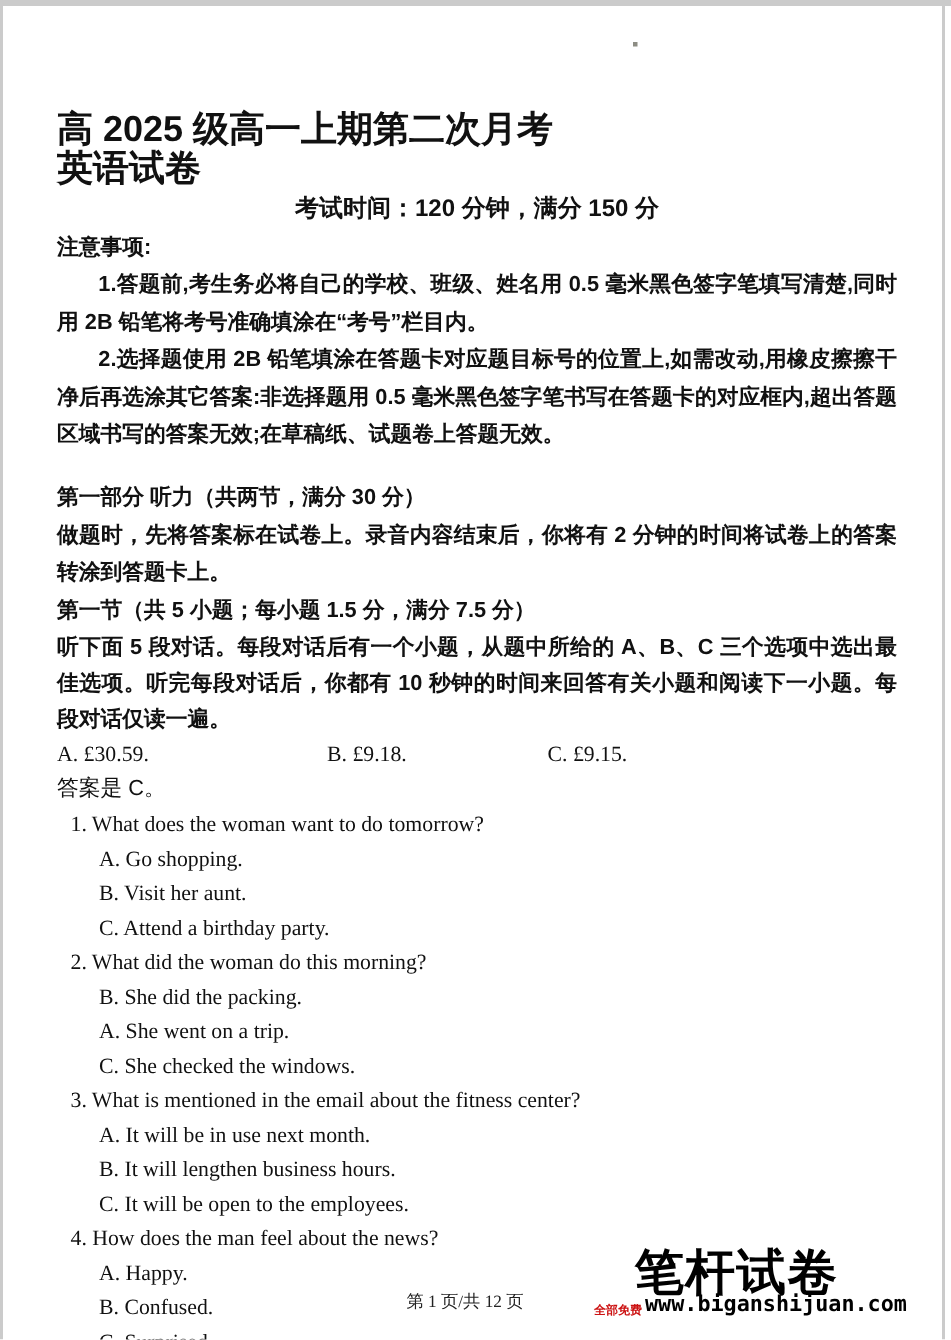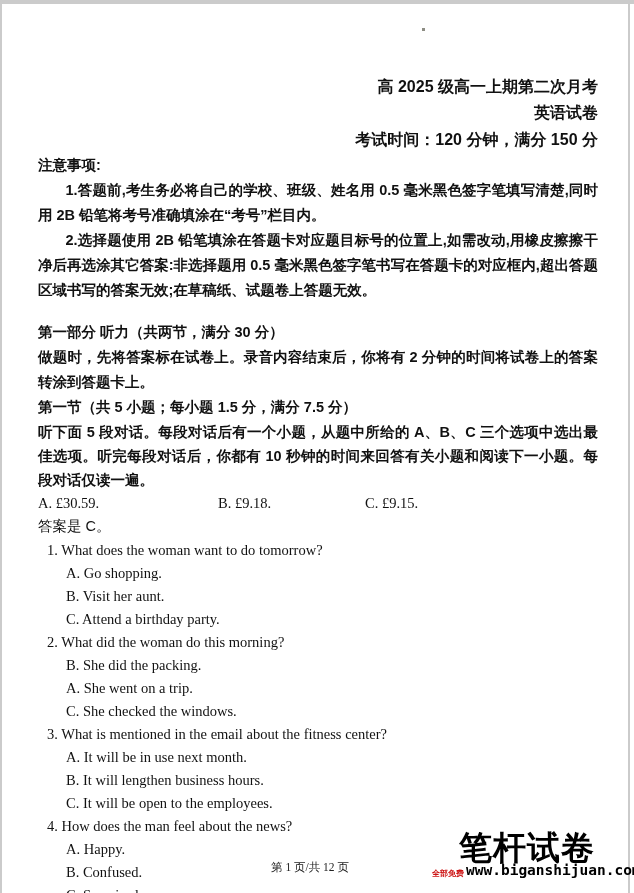--- a/index.html
+++ b/index.html
@@ -13,23 +13,23 @@
   .frame-right{position:absolute;left:628px;top:4px;width:2px;height:889px;background:#cbcbcb;}
   .spec-dot{position:absolute;left:422px;top:28px;width:3px;height:3px;background:#8d8d84;}
 
   .content{
     position:absolute;left:38px;top:74px;width:560px;
   }
   .cn{font-weight:700;font-family:"Liberation Sans",sans-serif;}
   .en{font-weight:400;font-family:"Liberation Serif",serif;}
 
   .title1,.title2{
-    text-align:right;font-size:16px;line-height:26px;font-weight:700;
+    text-align:left;font-size:24px;line-height:26px;font-weight:700;
   }
-  .exam-info{text-align:right;font-size:16px;line-height:25px;font-weight:700;margin-top:1px;}
+  .exam-info{text-align:center;font-size:16px;line-height:25px;font-weight:700;margin-top:1px;}
 
   .notice-heading{font-size:14.5px;line-height:25px;font-weight:700;margin-top:1px;}
   .notice-p{
     font-size:14.5px;line-height:25px;font-weight:700;
     text-align:justify;text-indent:1.9em;margin:0;
   }
 
   .part-heading{font-size:14.5px;line-height:25px;font-weight:700;margin-top:17px;}
   .part-intro{font-size:14.5px;line-height:25px;font-weight:700;text-align:justify;margin:0;}
   .section-heading{font-size:14.5px;line-height:25px;font-weight:700;}
@@ -50,21 +50,21 @@
   .opt-row.q-opts .opt1{width:161px;}
   .opt-row.q-opts .opt2{width:161px;}
   .opt-stacked{
     font-size:14.5px;line-height:23px;font-family:"Liberation Serif",serif;padding-left:28px;
   }
 
   .footer-page{
     position:absolute;left:0;top:860px;width:620px;text-align:center;
     font-size:11.5px;font-family:"Liberation Serif",serif;color:#222;
   }
-  .watermark{position:absolute;left:432px;top:830px;width:190px;}
+  .watermark{position:absolute;left:396px;top:830px;width:190px;}
   .wm-brand{
     font-size:33px;line-height:36px;font-weight:700;letter-spacing:1px;
     text-align:center;color:#000;font-family:"Liberation Sans",sans-serif;
   }
   .wm-bottom{display:flex;align-items:flex-end;justify-content:flex-start;margin-top:-4px;}
   .wm-free{font-size:8px;color:#cc1111;font-weight:700;line-height:9px;width:34px;flex:none;}
   .wm-url{
     font-size:14.5px;font-weight:700;font-family:"DejaVu Sans Mono",monospace;
     color:#000;line-height:16px;white-space:nowrap;
   }

